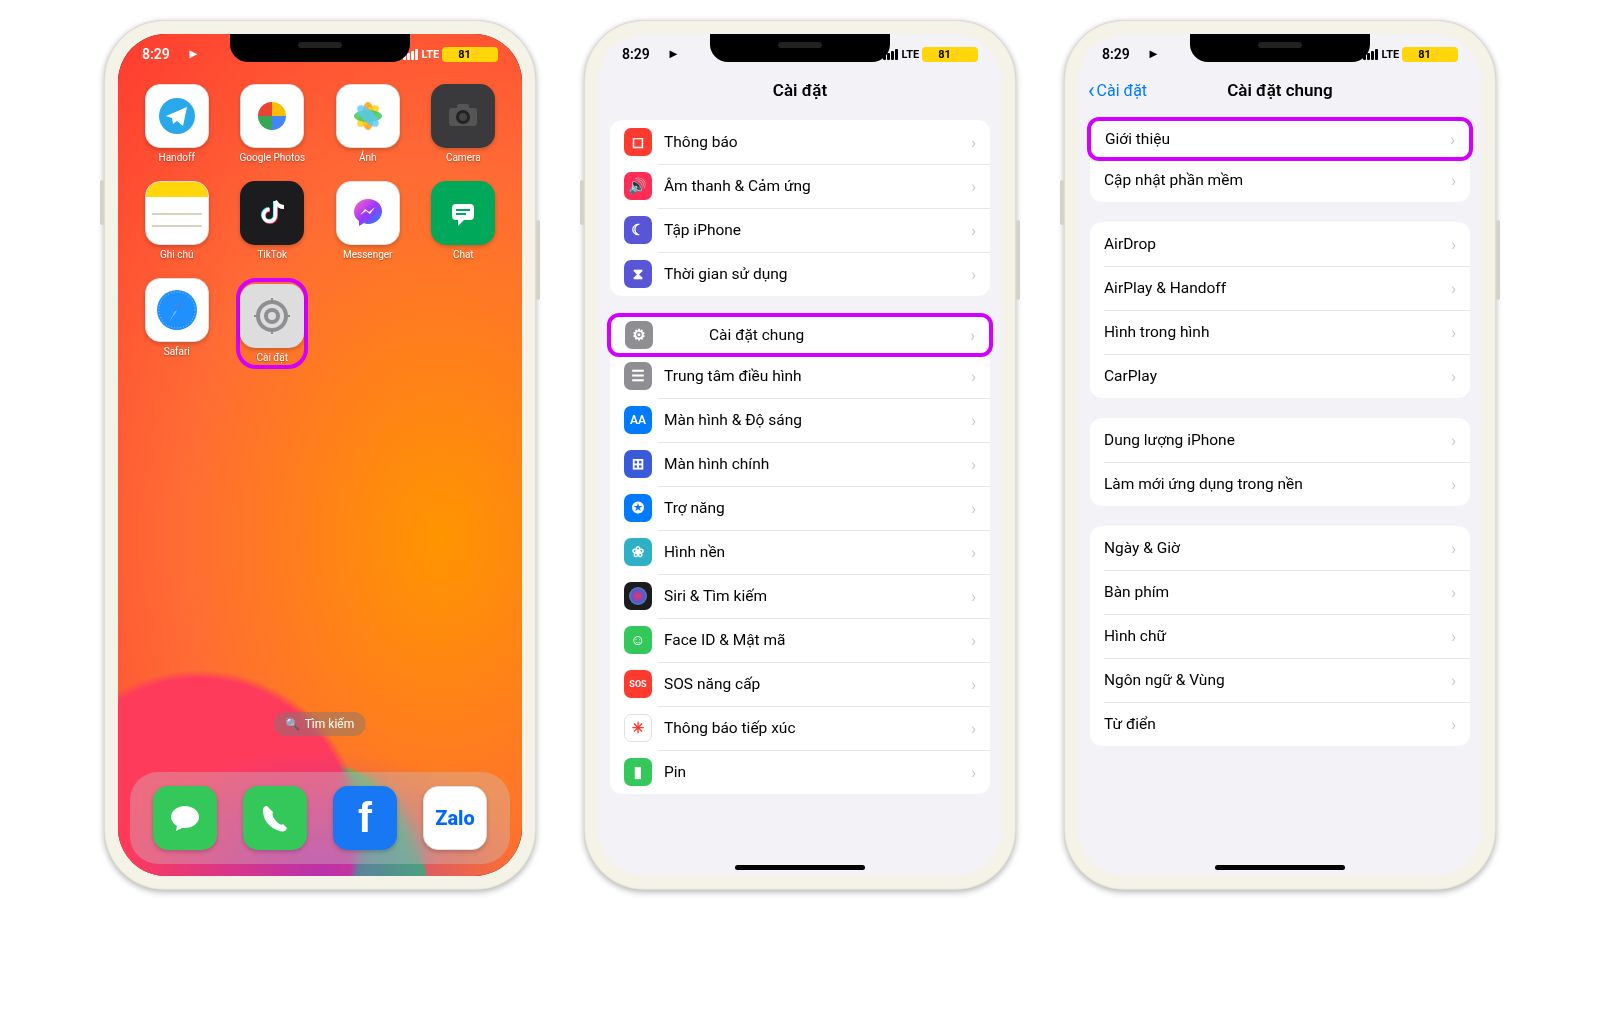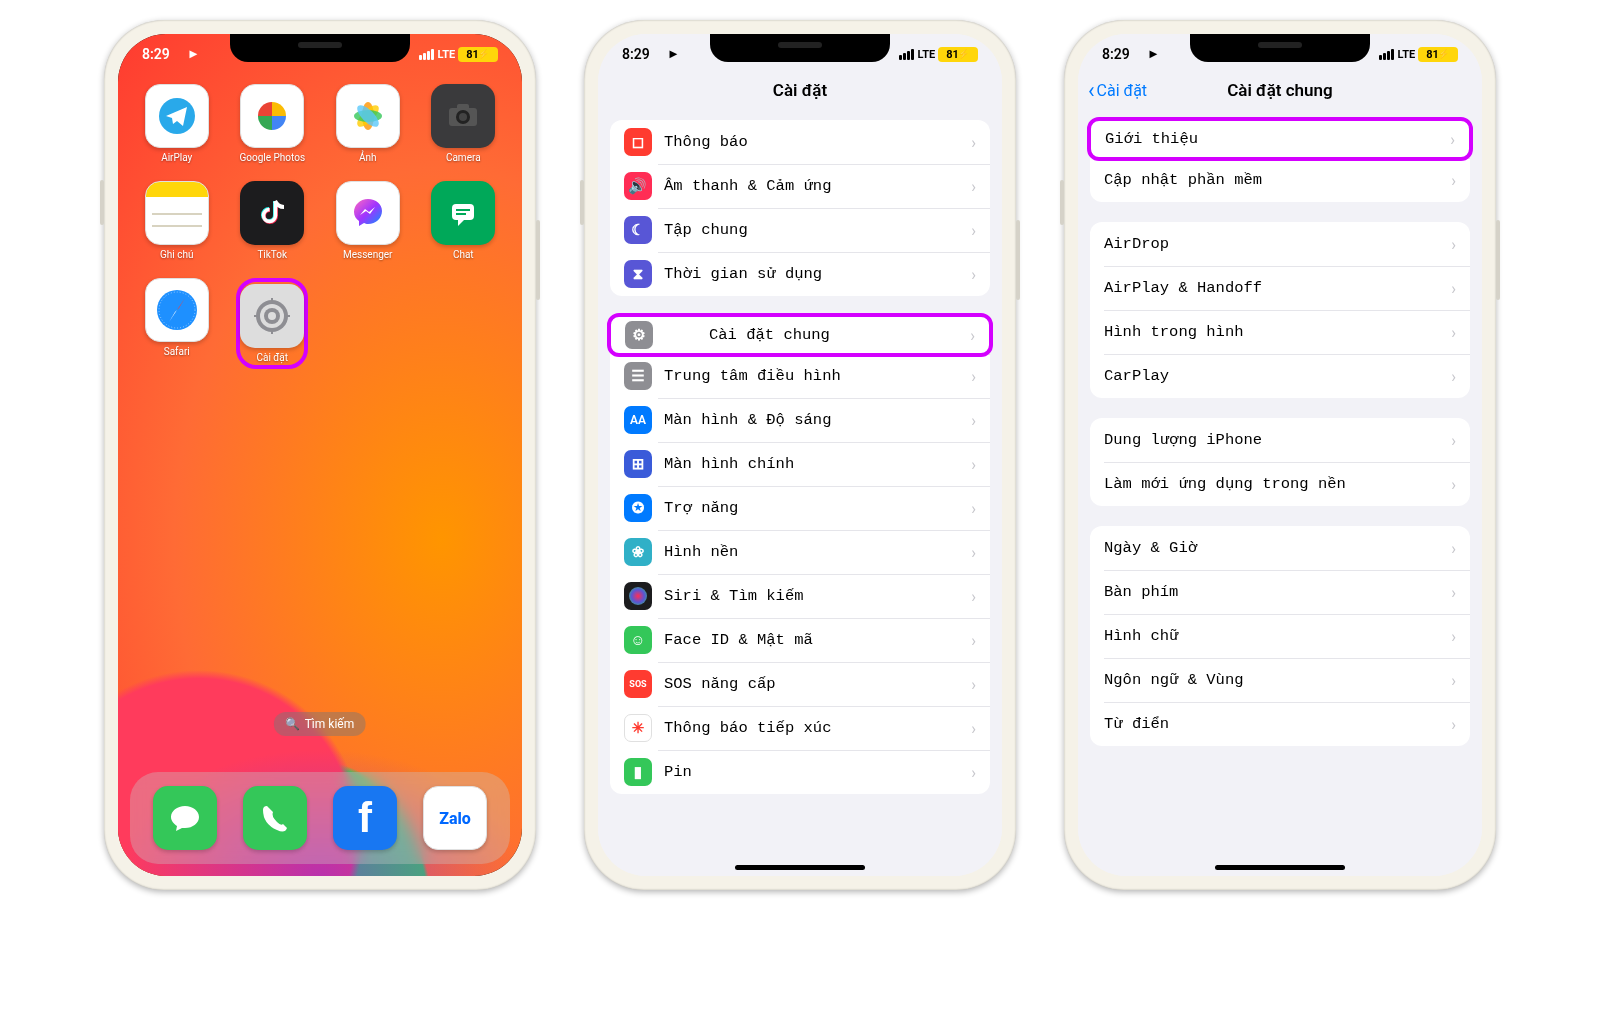--- a/index.html
+++ b/index.html
@@ -80,21 +80,21 @@
   .status-left { display:flex; align-items:center; gap:20px; }
   .status-right { display:flex; align-items:center; gap:3px; }
   .signal-bars { display:inline-flex; align-items:flex-end; gap:1px; }
   .signal-bars span { width:3px; background:currentColor; border-radius:1px; }
   .signal-bars span:nth-child(1){height:5px;}
   .signal-bars span:nth-child(2){height:7px;}
   .signal-bars span:nth-child(3){height:9px;}
   .signal-bars span:nth-child(4){height:11px;}
   .battery-badge {
     background:#ffd60a; color:#000;
-    border-radius:4px; padding:1px 8px;
+    border-radius:4px; padding:1px 16px;
     font-size:11px; font-weight:700;
     display:flex; align-items:center;
   }
   .arrow-icon { display:inline-block; transform: translateY(-1px); }
 
   
   .home-bg {
     position:absolute; inset:0;
     background:
       radial-gradient(circle at 20% 95%, #ff3b5c 0%, #ff3b5c 18%, transparent 19%),
@@ -212,21 +212,20 @@
     border-radius:7px;
     margin-right:12px;
     display:flex; align-items:center; justify-content:center;
     color:#fff; font-size:15px; font-weight:600;
     flex-shrink:0;
   }
   .row-label {
     flex:1;
     font-size:15.5px;
     color:#000;
-    font-family:Liberation Mono, monospace;
   }
   .chevron {
     color:#c7c7cc;
     font-size:16px;
   }
   .highlight-row {
     border:4px solid #d400ff;
     border-radius:12px;
     margin:-3px;
     z-index:5;
@@ -278,21 +277,21 @@
     <div class="home-content">
       <div class="app-grid">
 
         <div class="app-icon">
           <div class="app-squircle bg-white">
               <svg width="40" height="40" viewBox="0 0 40 40">
                 <circle cx="20" cy="20" r="18" fill="#29a9ea"></circle>
                 <path d="M9 20 L30 11 L26 30 L20 25 L16 28 L15 22 Z" fill="#fff"></path>
               </svg>
             </div>
-          <span class="app-label">AirPlay</span>
+          <span class="app-label">Handoff</span>
         </div>
         <div class="app-icon">
           <div class="app-squircle bg-white">
               <svg width="36" height="36" viewBox="0 0 36 36">
                 <path d="M18 18 L18 4 A14 14 0 0 1 32 18 Z" fill="#fbbc04"></path>
                 <path d="M18 18 L32 18 A14 14 0 0 1 18 32 Z" fill="#4285f4"></path>
                 <path d="M18 18 L18 32 A14 14 0 0 1 4 18 Z" fill="#34a853"></path>
                 <path d="M18 18 L4 18 A14 14 0 0 1 18 4 Z" fill="#ea4335"></path>
               </svg>
             </div>
@@ -413,21 +412,21 @@
           </div>
         <div class="app-squircle" style="background:#34c759">
             <svg width="36" height="36" viewBox="0 0 36 36">
               <path d="M10 6 Q6 6 6 10 Q6 24 20 30 Q28 34 30 28 L26 24 Q24 26 20 22 Q14 16 16 12 Z" fill="#fff"></path>
             </svg>
           </div>
         <div class="app-squircle" style="background:#1877f2">
             <span style="color:#fff;font-size:42px;font-weight:800;font-family:Arial">f</span>
           </div>
         <div class="app-squircle bg-white">
-            <span style="color:#0068ff;font-size:16px;font-weight:800">Zalo</span>
+            <span style="color:#0068ff;font-size:20px;font-weight:800">Zalo</span>
           </div>
       </div>
     </div>
   </div>
 </div>
 
 <div class="phone">
   <div class="screen" style="background:#f2f2f7">
     <div class="notch"></div>
     <div class="settings-bg"></div>
@@ -463,21 +462,21 @@
           <span class="row-label">Thông báo</span>
           <span class="chevron">›</span>
         </div>
         <div class="row">
           <div class="row-icon bg-pink">🔊</div>
           <span class="row-label">Âm thanh &amp; Cảm ứng</span>
           <span class="chevron">›</span>
         </div>
         <div class="row">
           <div class="row-icon bg-indigo">☾</div>
-          <span class="row-label">Tập chung</span>
+          <span class="row-label">Tập iPhone</span>
           <span class="chevron">›</span>
         </div>
         <div class="row">
           <div class="row-icon bg-indigo">⧗</div>
           <span class="row-label">Thời gian sử dụng</span>
           <span class="chevron">›</span>
         </div>
       </div>
 
       <div class="section" style="overflow:visible">

